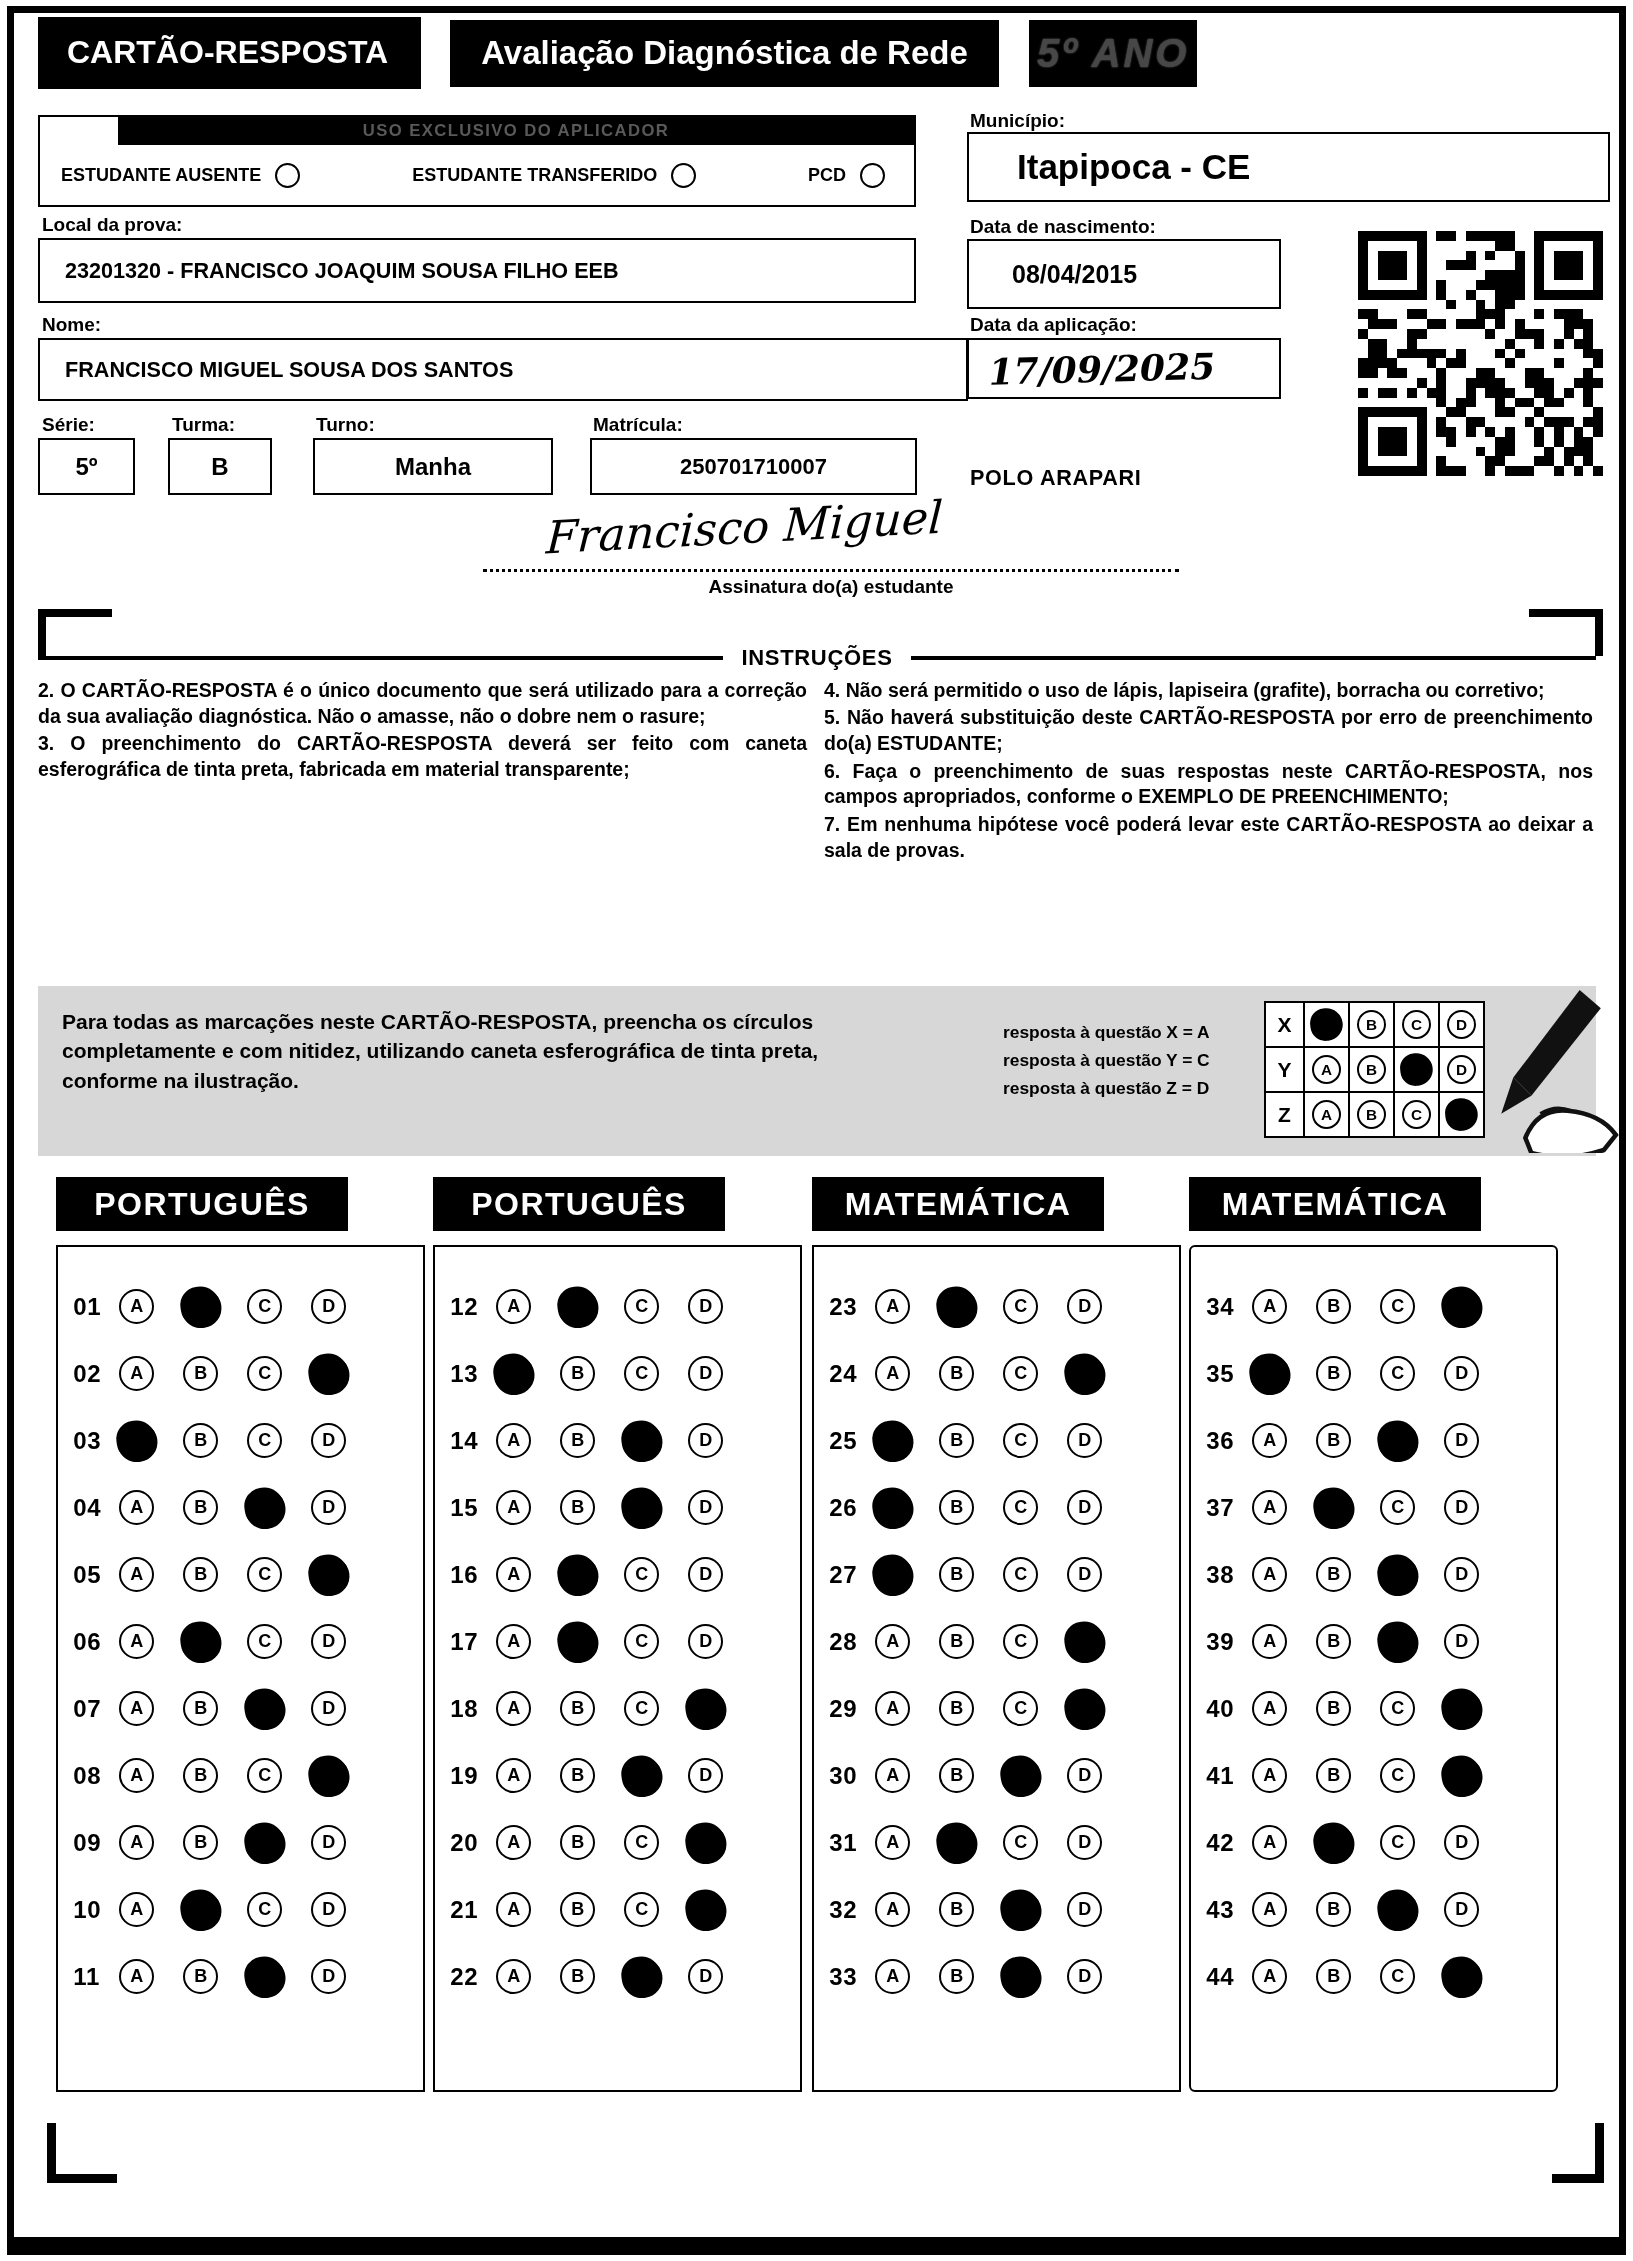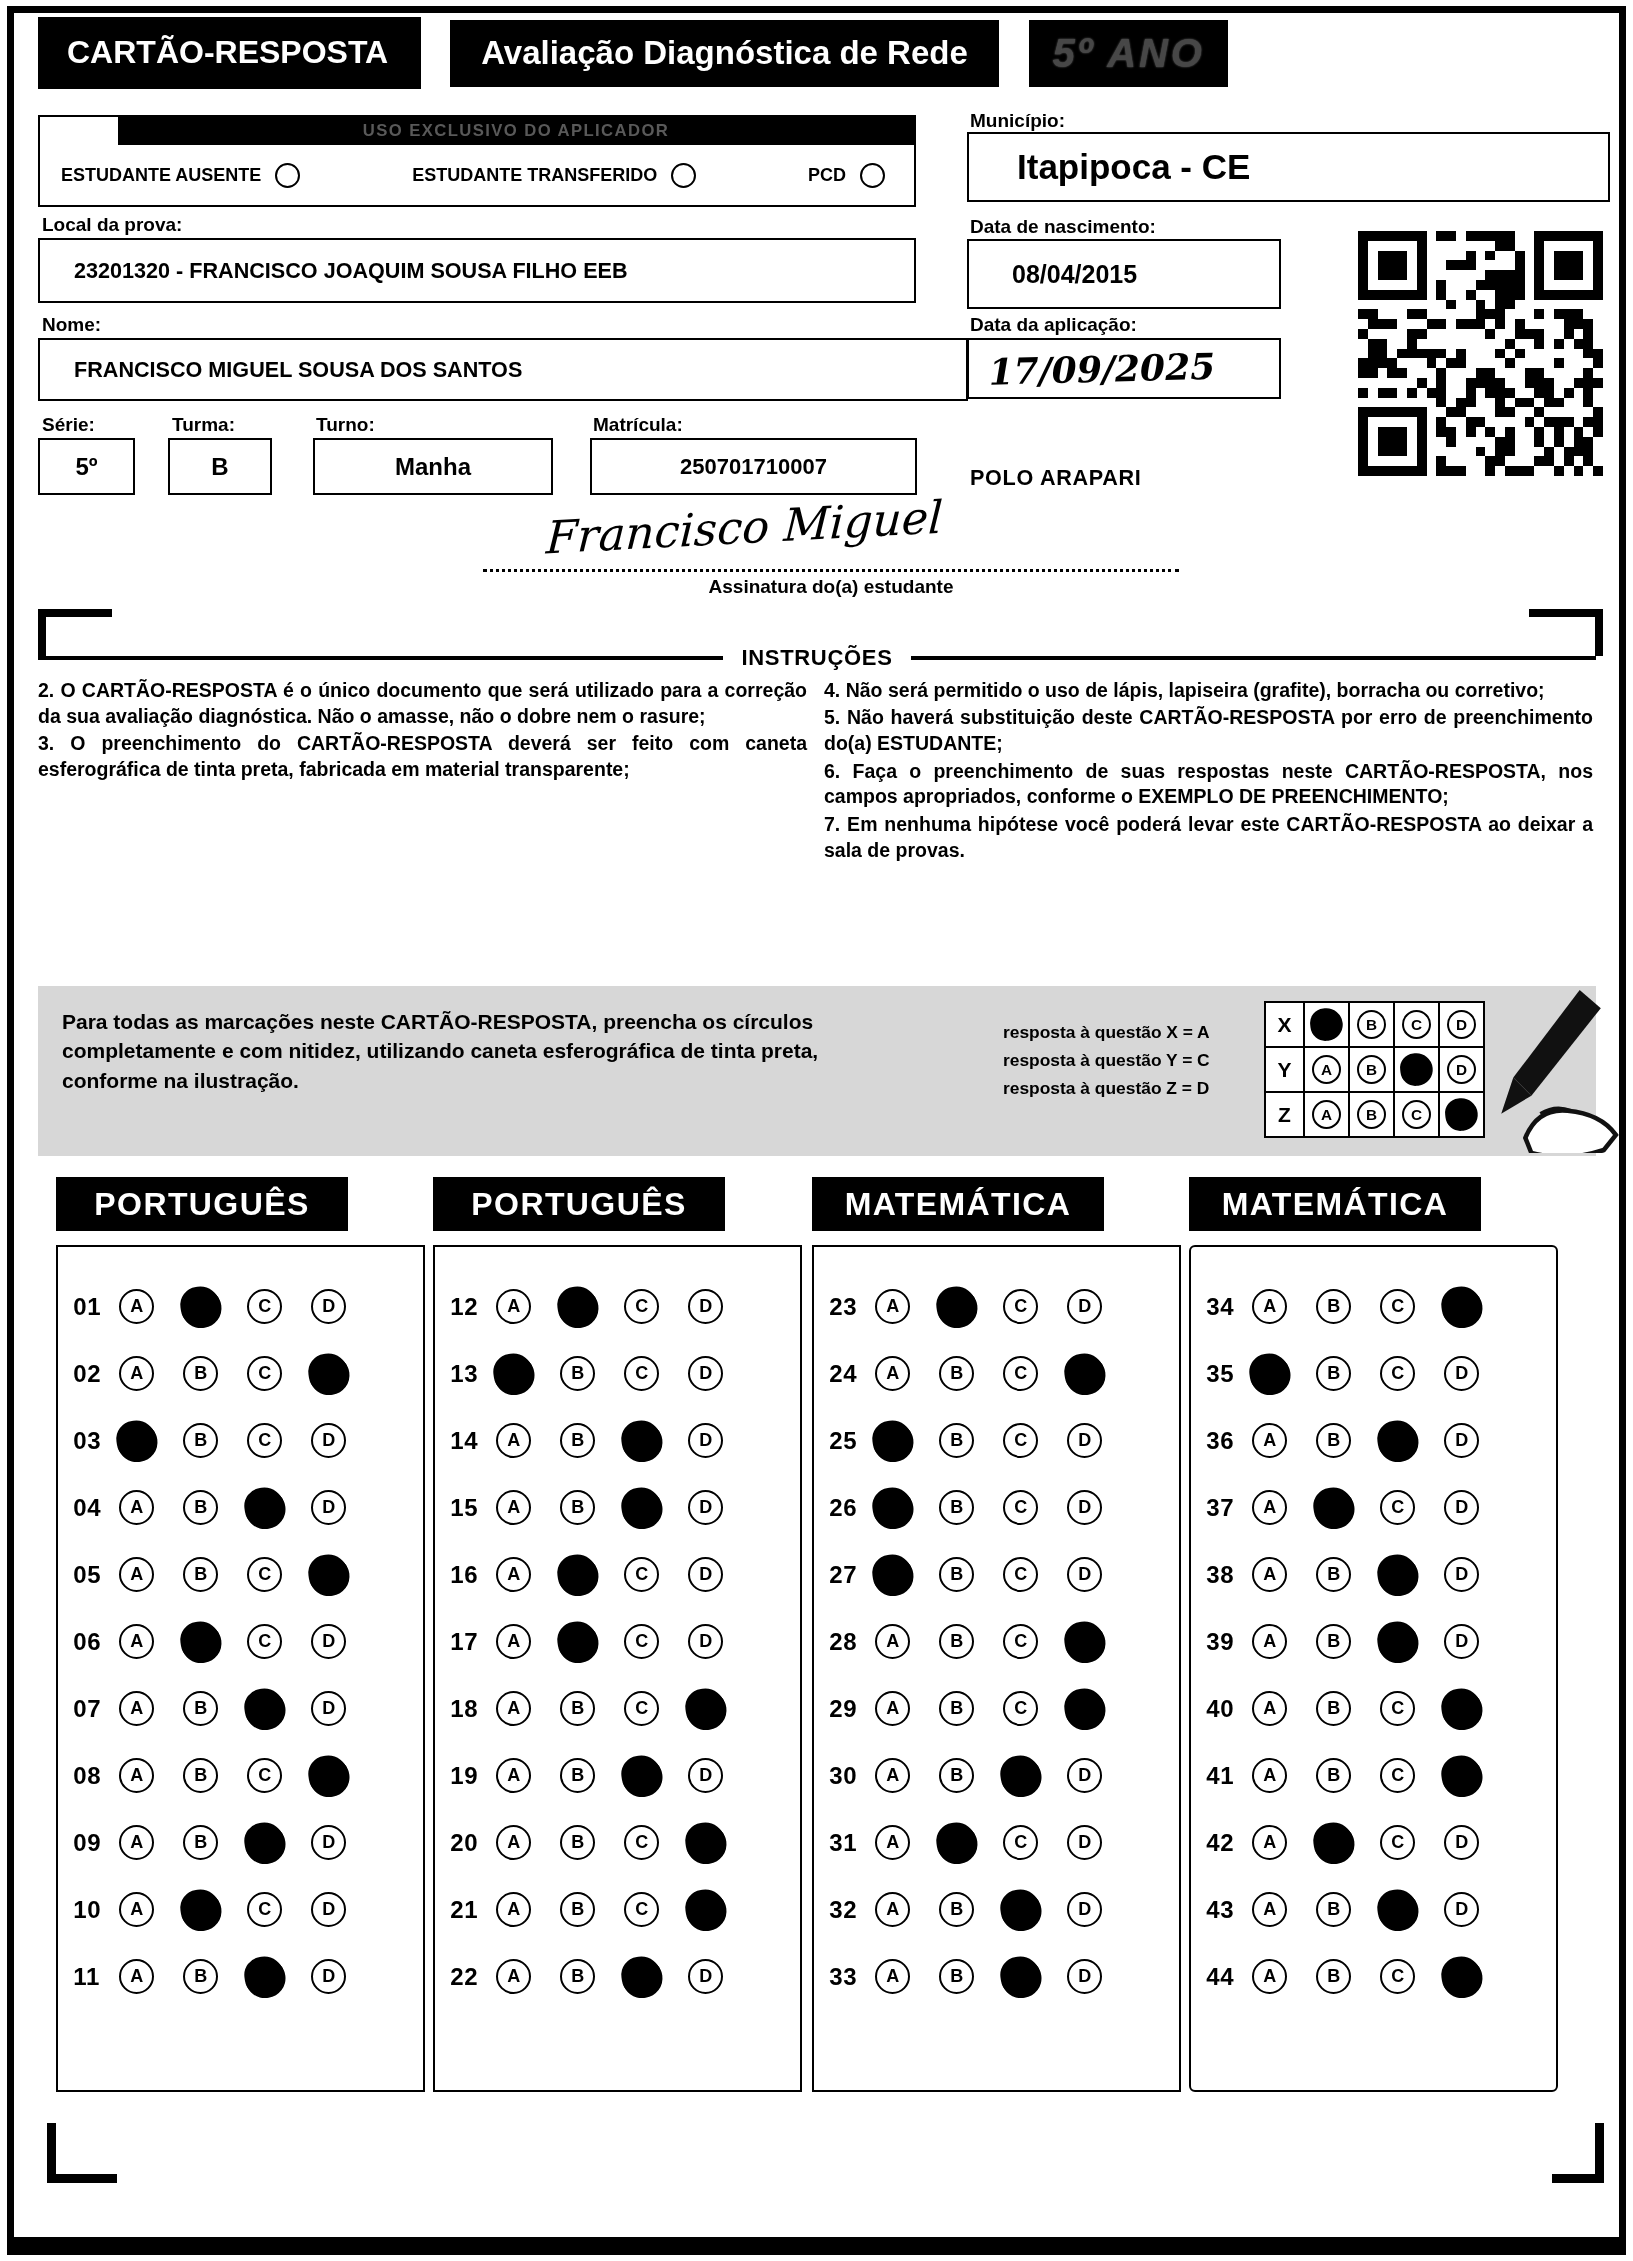--- a/index.html
+++ b/index.html
@@ -4,25 +4,25 @@
 <style>
   html,body{margin:0;padding:0;background:#fff;}
   .page{position:relative;width:1633px;height:2261px;background:#fff;color:#000;
         font-family:"Liberation Sans",sans-serif;overflow:hidden;}
   .outer-border{position:absolute;left:7px;top:5.6px;right:7px;bottom:5.6px;
         border:7px solid #000;border-bottom-width:18px;pointer-events:none;}
   .abs{position:absolute;}
   .black-bar{background:#000;color:#fff;font-weight:bold;display:flex;align-items:center;}
   .hdr-card{left:38px;top:16.7px;width:383px;height:72px;font-size:32px;padding-left:29px;box-sizing:border-box;}
   .hdr-exam{left:450px;top:19.5px;width:549px;height:67px;font-size:33px;justify-content:center;}
-  .hdr-grade{left:1029px;top:19.5px;width:199px;height:67px;font-size:40px;justify-content:center;
+  .hdr-grade{left:1029px;top:19.5px;width:168px;height:67px;font-size:40px;justify-content:center;
         color:#474747;font-style:italic;text-shadow:0 0 2.1px #6a6a6a;letter-spacing:2.8px;}
   .fbox{border:2.8px solid #000;background:#fff;display:flex;align-items:center;box-sizing:border-box;}
   .flabel{font-weight:bold;font-size:19px;}
-  .fvalue{font-weight:bold;font-size:21.6px;padding-left:34px;}
+  .fvalue{font-weight:bold;font-size:21.6px;padding-left:25px;}
   .fvalue-c{font-weight:bold;font-size:24px;width:100%;text-align:center;}
   
   .aplic{left:38px;top:115px;width:878px;height:92px;border:2.1px solid #000;box-sizing:border-box;}
   .aplic-bar{margin-left:78px;height:28px;background:#000;color:#595959;font-weight:bold;
         font-size:16.7px;letter-spacing:1.4px;display:flex;align-items:center;justify-content:center;}
   .aplic-opts{display:flex;align-items:center;justify-content:space-between;height:60px;padding:0 29px 0 21px;}
   .opt-item{display:flex;align-items:center;gap:14px;}
   .opt-label{font-weight:bold;font-size:18px;}
   .opt-circle{width:25px;height:25px;border:2.1px solid #000;border-radius:50%;box-sizing:border-box;background:#fff;}
   

